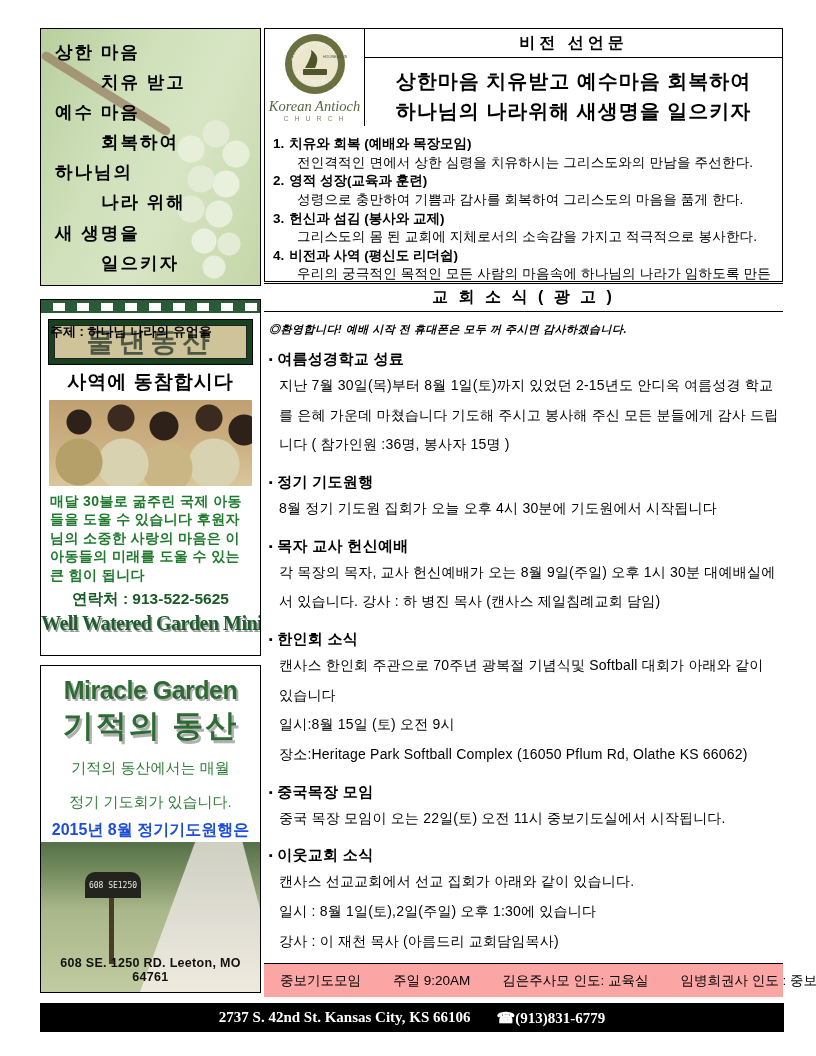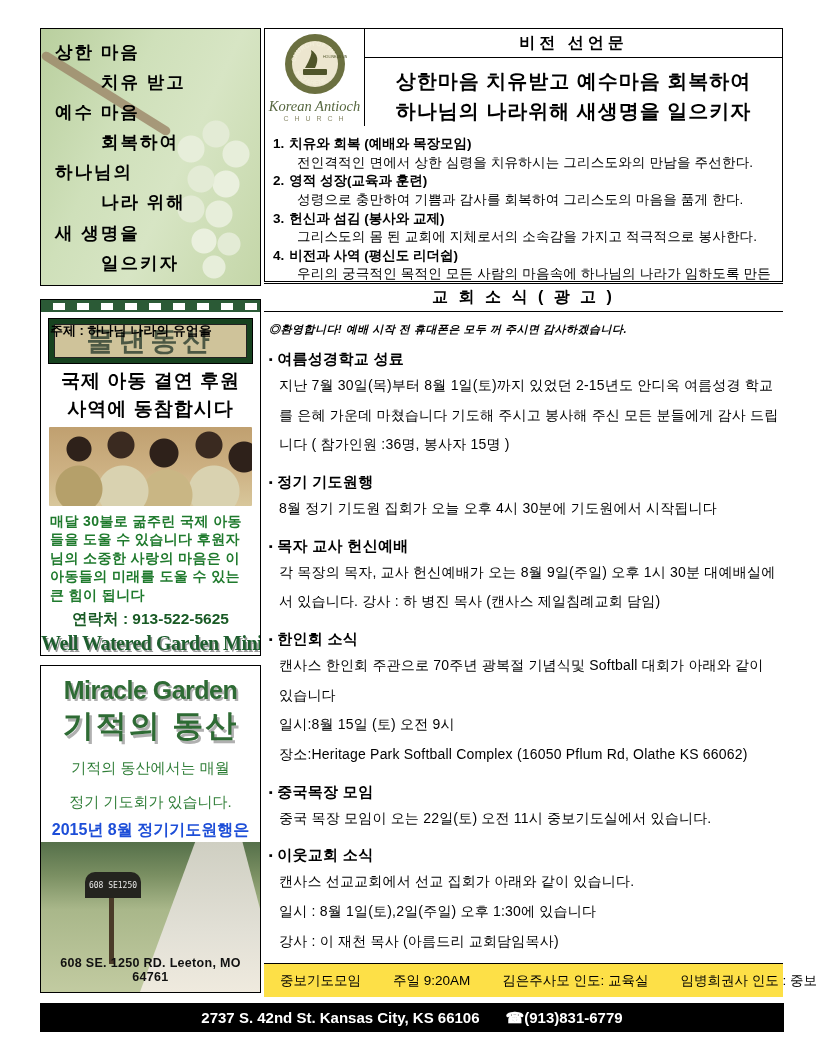--- a/index.html
+++ b/index.html
@@ -110,25 +110,25 @@
   #announcements{position:absolute;left:264px;top:312px;width:519px;height:651px;
     padding:7px 4px 0 4px;overflow:hidden;background:#fff;}
   .welcome{font-size:11px;font-weight:bold;font-style:italic;letter-spacing:.5px;
     margin:3px 0 2px 1px;}
   .ann-title{font-size:15px;font-weight:bold;margin:13px 0 2px 1px;letter-spacing:.3px;}
   .ann-title .bullet{font-size:11px;margin-right:4px;vertical-align:1px;}
   .ann-body{font-size:14px;line-height:2.12;margin-left:11px;letter-spacing:.2px;}
 
   #prayer-row{position:absolute;left:264px;top:963px;width:519px;height:34px;
     border-top:1px solid #000;display:flex;align-items:center;gap:32px;
-    padding-left:16px;font-size:13.5px;background:#fde047;white-space:nowrap;}
+    padding-left:16px;font-size:13.5px;background:#fca5a5;white-space:nowrap;}
 
   #footer-bar{position:absolute;left:40px;top:1003px;width:744px;height:29px;
     background:#000;display:flex;align-items:center;justify-content:center;gap:26px;
-    color:#fff;font-family:Liberation Sans, sans-serif;font-weight:bold;font-size:15px;}
+    color:#fff;font-family:Liberation Serif, serif;font-weight:bold;font-size:15px;}
 </style>
 </head>
 <body>
 
 <div class="page">
 
   <section id="grape-panel">
     <span class="branch"></span>
     <div class="poster-text">
       <p>상한 마음</p>
@@ -142,21 +142,20 @@
       <p class="church">안디옥 나사렛 교회</p>
     </div>
   </section>
 
   <section id="ad-panel">
     <div class="awning"></div>
     <div class="ad-logo">
       <div class="ad-logo-inner">물댄동산</div>
       <p class="theme-overlay">주제 : 하나님 나라의 유업을</p>
     </div>
-    <p class="ad-headline">국제 아동 결연 후원</p>
     <p class="ad-headline">사역에 동참합시다</p>
     <div class="children-photo"></div>
     <p class="ad-body">매달 30불로 굶주린 국제 아동들을 도울 수 있습니다 후원자님의 소중한 사랑의 마음은 이 아동들의 미래를 도울 수 있는 큰 힘이 됩니다</p>
     <p class="ad-contact">연락처 : 913-522-5625</p>
     <p class="ministry-name">Well Watered Garden Ministry</p>
   </section>
 
   <section id="miracle-panel">
     <p class="mg-en">Miracle Garden</p>
     <p class="mg-ko">기적의 동산</p>
@@ -232,21 +231,21 @@
 
     <p class="ann-title"><span class="bullet">▪</span><span>목자 교사 헌신예배</span></p>
     <p class="ann-body">각 목장의 목자, 교사 헌신예배가 오는 8월 9일(주일) 오후 1시 30분 대예배실에서 있습니다.  강사 : 하 병진 목사 (캔사스 제일침례교회 담임)</p>
 
     <p class="ann-title"><span class="bullet">▪</span><span>한인회 소식</span></p>
     <p class="ann-body">캔사스 한인회 주관으로 70주년 광복절 기념식및 Softball 대회가 아래와 같이 있습니다</p>
     <p class="ann-body">일시:8월 15일 (토) 오전 9시</p>
     <p class="ann-body">장소:Heritage Park Softball Complex (16050 Pflum Rd, Olathe KS 66062)</p>
 
     <p class="ann-title"><span class="bullet">▪</span><span>중국목장 모임</span></p>
-    <p class="ann-body">중국 목장 모임이 오는 22일(토) 오전 11시 중보기도실에서 있습니다.</p>
+    <p class="ann-body">중국 목장 모임이 오는 22일(토) 오전 11시 중보기도실에서 시작됩니다.</p>
 
     <p class="ann-title"><span class="bullet">▪</span><span>이웃교회 소식</span></p>
     <p class="ann-body">캔사스 선교교회에서 선교 집회가 아래와 같이 있습니다.</p>
     <p class="ann-body">일시 : 8월 1일(토),2일(주일) 오후 1:30에 있습니다</p>
     <p class="ann-body">강사 : 이 재천 목사 (아름드리 교회담임목사)</p>
   </section>
 
   <div id="prayer-row">
     <span>중보기도모임</span>
     <span>주일 9:20AM</span>

